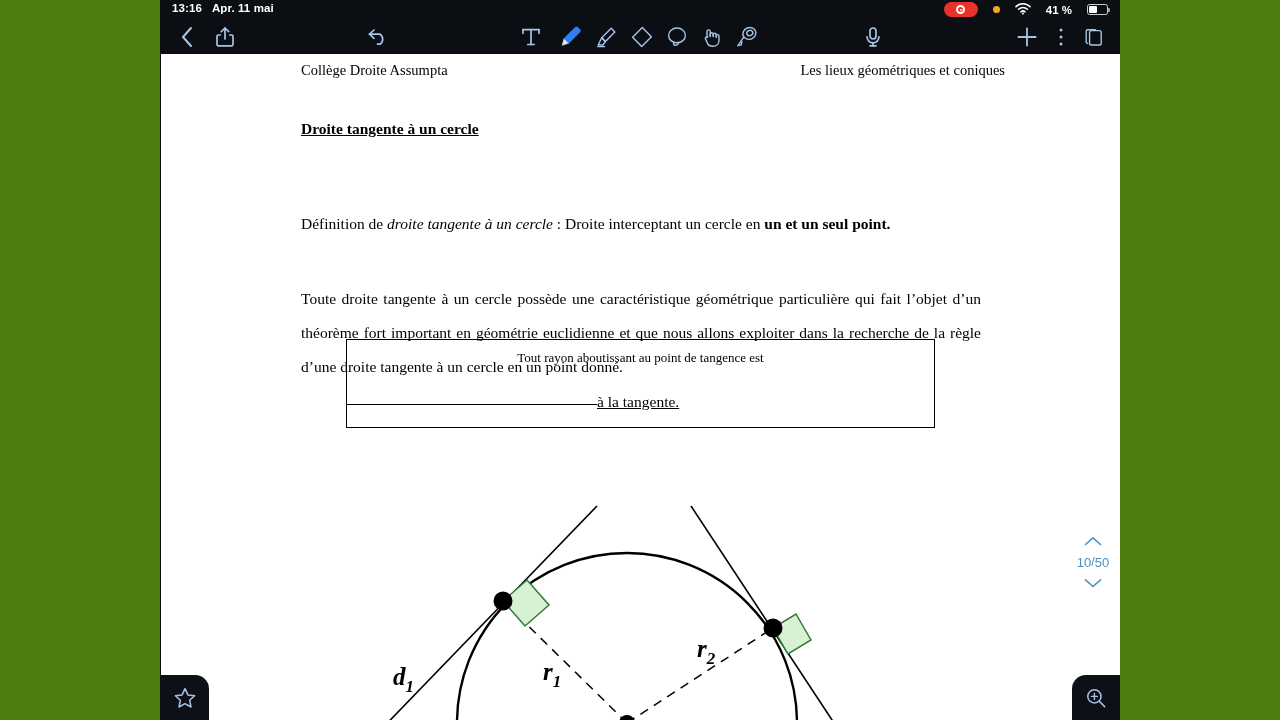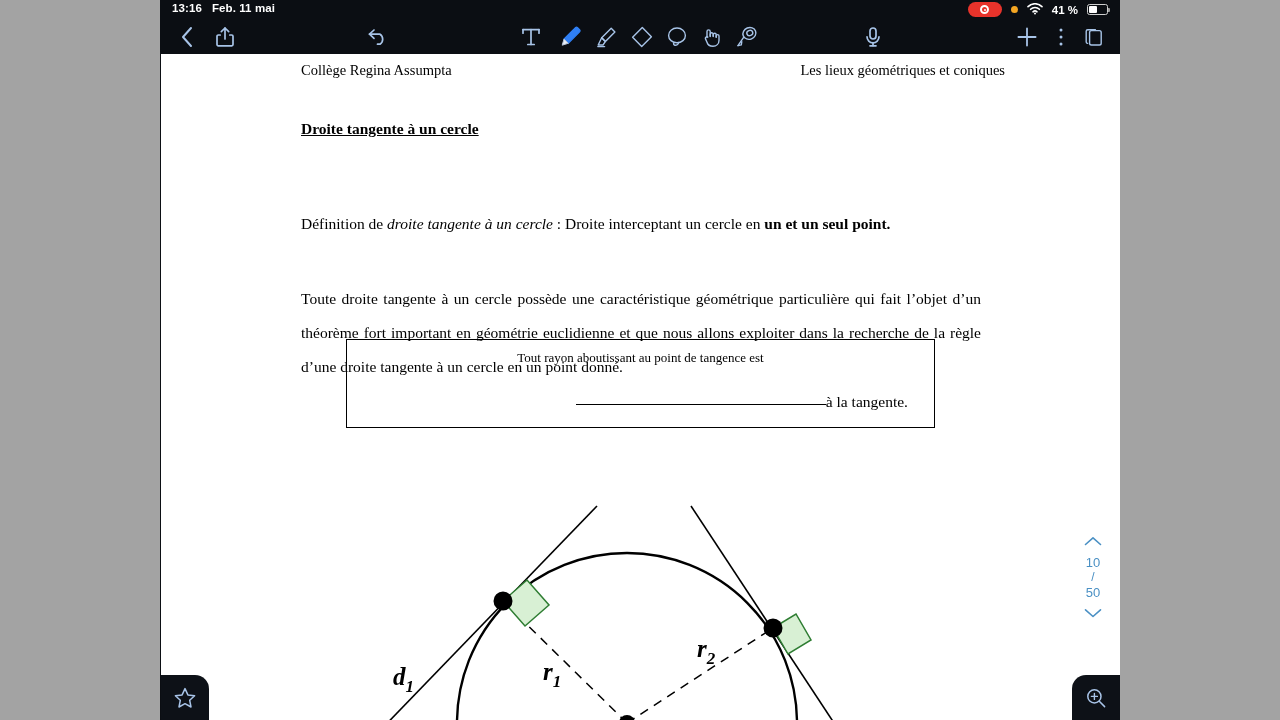--- a/index.html
+++ b/index.html
@@ -11,21 +11,21 @@
   body {
     width: 1280px;
     height: 720px;
     overflow: hidden;
     font-family: "Liberation Sans", sans-serif;
   }
   #screen {
     position: relative;
     width: 1280px;
     height: 720px;
-    background: #a3a3a3;
+    background: #4d7c0f;
   }
   
   #app {
     position: absolute;
     left: 160px;
     top: 0;
     width: 960px;
     height: 720px;
     background: #0b0e13;
     overflow: hidden;
@@ -45,21 +45,21 @@
     display: flex;
     align-items: center;
     gap: 10px;
     letter-spacing: .1px;
   }
   #status-right {
     position: absolute;
     right: 12px; top: 2px;
     display: flex;
     align-items: center;
-    gap: 9px;
+    gap: 15px;
   }
   .rec-pill {
     width: 34px; height: 15px;
     border-radius: 8px;
     background: #e8332b;
     display: flex;
     align-items: center;
     justify-content: center;
   }
   .rec-pill .ring {
@@ -197,23 +197,24 @@
     position: absolute;
     left: 0; right: 0;
     top: 10px;
     text-align: center;
     font-size: 13px;
   }
   .theorem-line-2 {
     position: absolute;
     left: 0; right: 0;
     top: 53px;
-    text-align: right;
+    text-align: left;
     padding-right: 26px;
     font-size: 15.5px;
+    text-decoration: underline;
   }
   .blank-rule {
     display: inline-block;
     width: 250px;
     border-bottom: 1.3px solid #000;
     margin-bottom: 2px;
   }
   #figure {
     position: absolute;
     left: 0; top: 380px;
@@ -230,21 +231,20 @@
     flex-direction: column;
     align-items: center;
     gap: 6px;
     color: #4a90c4;
     font-family: "Liberation Sans", sans-serif;
     font-size: 13px;
   }
   #pagenav .chev { cursor: pointer; }
   .page-frac {
     display: flex;
-    flex-direction: column;
     align-items: center;
     line-height: 15px;
     text-align: right;
   }
   .page-frac .slash { transform: rotate(0deg); font-size: 12px; }
   
   .corner-btn {
     position: absolute;
     width: 48px; height: 45px;
     background: #0d1117;
@@ -266,21 +266,21 @@
 </style>
 </head>
 <body>
 
 <div id="screen">
   <div id="app">
 
     <div id="statusbar">
       <div id="status-left">
         <span>13:16</span>
-        <span>Feb. 11 mai</span>
+        <span>Apr. 11 mai</span>
       </div>
       <div id="status-right">
         <span class="rec-pill">
           <span class="ring"></span>
         </span>
         <span class="orange-dot"></span>
         <span>
           <svg width="16" height="12" viewBox="0 0 16 12">
             <path d="M1 3.6 A10 10 0 0 1 15 3.6" fill="none" stroke="#fff" stroke-width="1.6" stroke-linecap="round"></path>
             <path d="M3.6 6.3 A6.3 6.3 0 0 1 12.4 6.3" fill="none" stroke="#fff" stroke-width="1.6" stroke-linecap="round"></path>
@@ -401,21 +401,21 @@
           <path class="ico-thin" d="M5.6 18.4 A1.5 1.5 0 0 1 4.2 17 V6.2 A1.5 1.5 0 0 1 5.7 4.7 H13.4"></path>
           <rect class="ico-thin" x="7.6" y="5.6" width="11.6" height="14.4" rx="1.8"></rect>
         </svg>
       </div>
     </div>
 
     <div id="page">
       <div id="doc">
 
         <div class="doc-head-left">
-          <div>Collège Regina Assumpta</div>
+          <div>Collège Droite Assumpta</div>
         </div>
 
         <div class="doc-head-right">Les lieux géométriques et coniques</div>
 
         <div class="doc-title">Droite tangente à un cercle</div>
 
         <div class="doc-para" id="para-body">Toute droite tangente à un cercle possède une caractéristique géométrique particulière qui fait l’objet d’un théorème fort important en géométrie euclidienne et que nous allons exploiter dans la recherche de la règle d’une droite tangente à un cercle en un point donné.</div>
 
         <div class="doc-para" id="para-def">
           <span>Définition de </span><i>droite tangente à un cercle</i><span> : Droite interceptant un cercle en </span><b>un et un seul point.</b>

